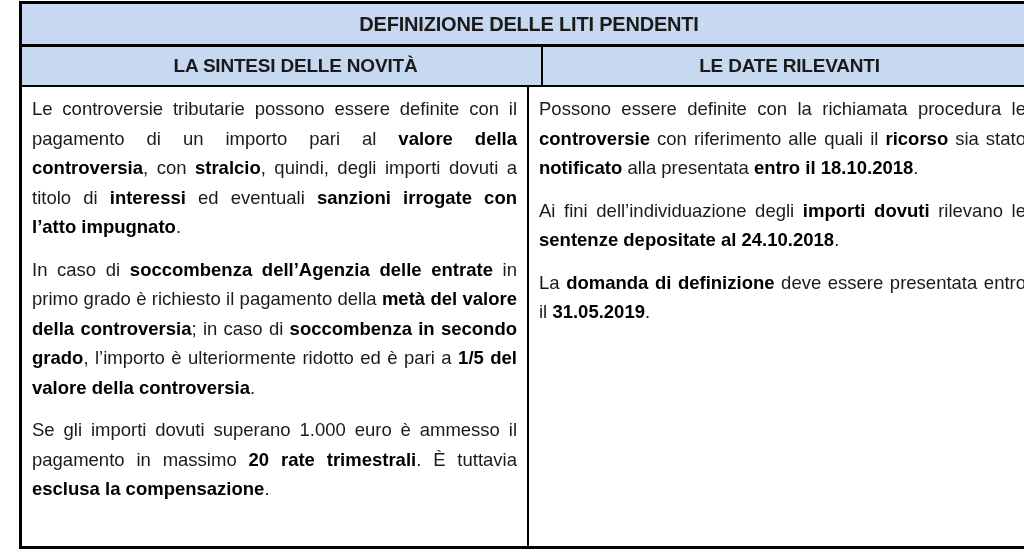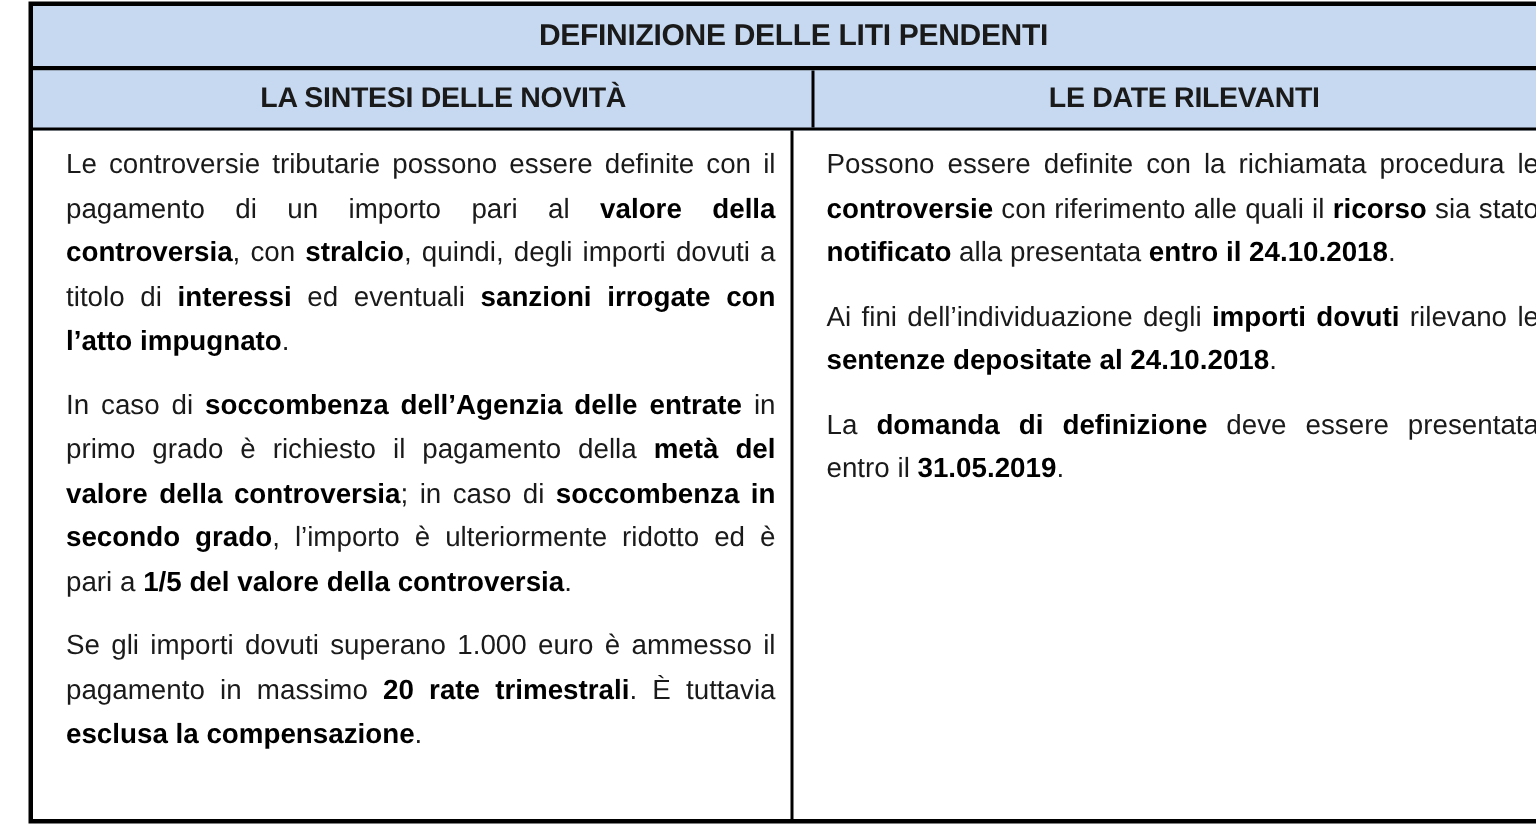--- a/index.html
+++ b/index.html
@@ -55,21 +55,21 @@
   }
   .header-cell.first{
     border-right:2px solid var(--border);
   }
   .content-row{
     display:grid;
     grid-template-columns:1fr 1fr;
     height:459px;
   }
   .content-cell{
-    padding:7px 10px 0 22px;
+    padding:7px 10px 0 10px;
     overflow:hidden;
   }
   .content-cell.first{
     border-right:2px solid var(--border);
   }
   .content-cell p{
     margin:0 0 13px 0;
     font-size:18.5px;
     line-height:29.5px;
     text-align:justify;
@@ -88,18 +88,18 @@
     <div class="header-cell first">LA SINTESI DELLE NOVITÀ</div>
     <div class="header-cell">LE DATE RILEVANTI</div>
   </div>
   <div class="content-row">
     <div class="content-cell first" id="col-0">
         <p><span>Le controversie tributarie possono essere definite con il pagamento di un importo pari al </span><b>valore della controversia</b><span>, con </span><b>stralcio</b><span>, quindi, degli importi dovuti a titolo di </span><b>interessi</b><span> ed eventuali </span><b>sanzioni irrogate con l’atto impugnato</b><span>.</span></p>
         <p><span>In caso di </span><b>soccombenza dell’Agenzia delle entrate</b><span> in primo grado è richiesto il pagamento della </span><b>metà del valore della controversia</b><span>; in caso di </span><b>soccombenza in secondo grado</b><span>, l’importo è ulteriormente ridotto ed è pari a </span><b>1/5 del valore della controversia</b><span>.</span></p>
         <p><span>Se gli importi dovuti superano 1.000 euro è ammesso il pagamento in massimo </span><b>20 rate trimestrali</b><span>. È tuttavia </span><b>esclusa la compensazione</b><span>.</span></p>
       </div>
     <div class="content-cell" id="col-1">
-        <p><span>Possono essere definite con la richiamata procedura le </span><b>controversie</b><span> con riferimento alle quali il </span><b>ricorso</b><span> sia stato </span><b>notificato</b><span> alla presentata </span><b>entro il 24.10.2018</b><span>.</span></p>
+        <p><span>Possono essere definite con la richiamata procedura le </span><b>controversie</b><span> con riferimento alle quali il </span><b>ricorso</b><span> sia stato </span><b>notificato</b><span> alla presentata </span><b>entro il 18.10.2018</b><span>.</span></p>
         <p><span>Ai fini dell’individuazione degli </span><b>importi dovuti</b><span> rilevano le </span><b>sentenze depositate al 24.10.2018</b><span>.</span></p>
         <p><span>La </span><b>domanda di definizione</b><span> deve essere presentata entro il </span><b>31.05.2019</b><span>.</span></p>
       </div>
   </div>
 </div>
 
 </body></html>

